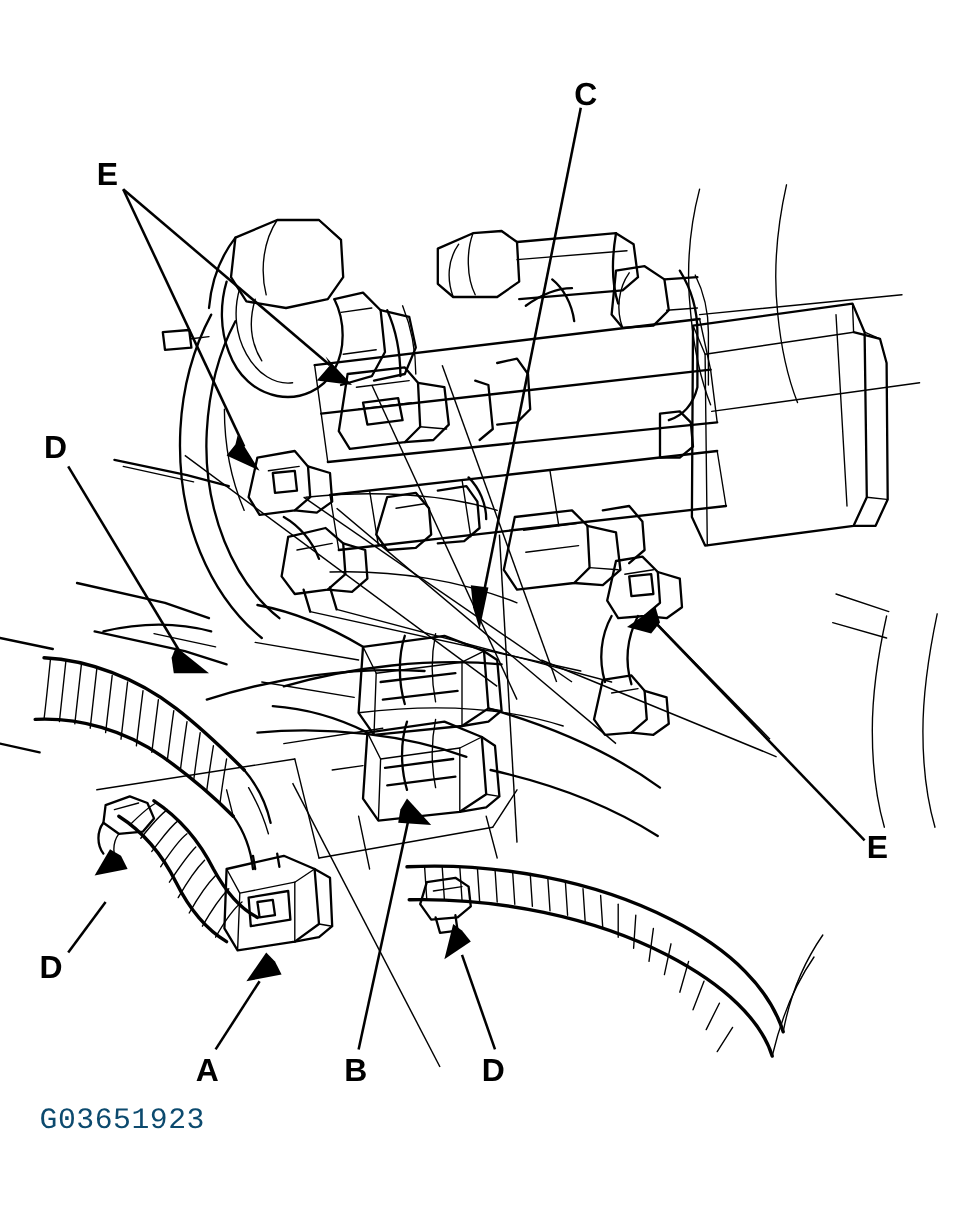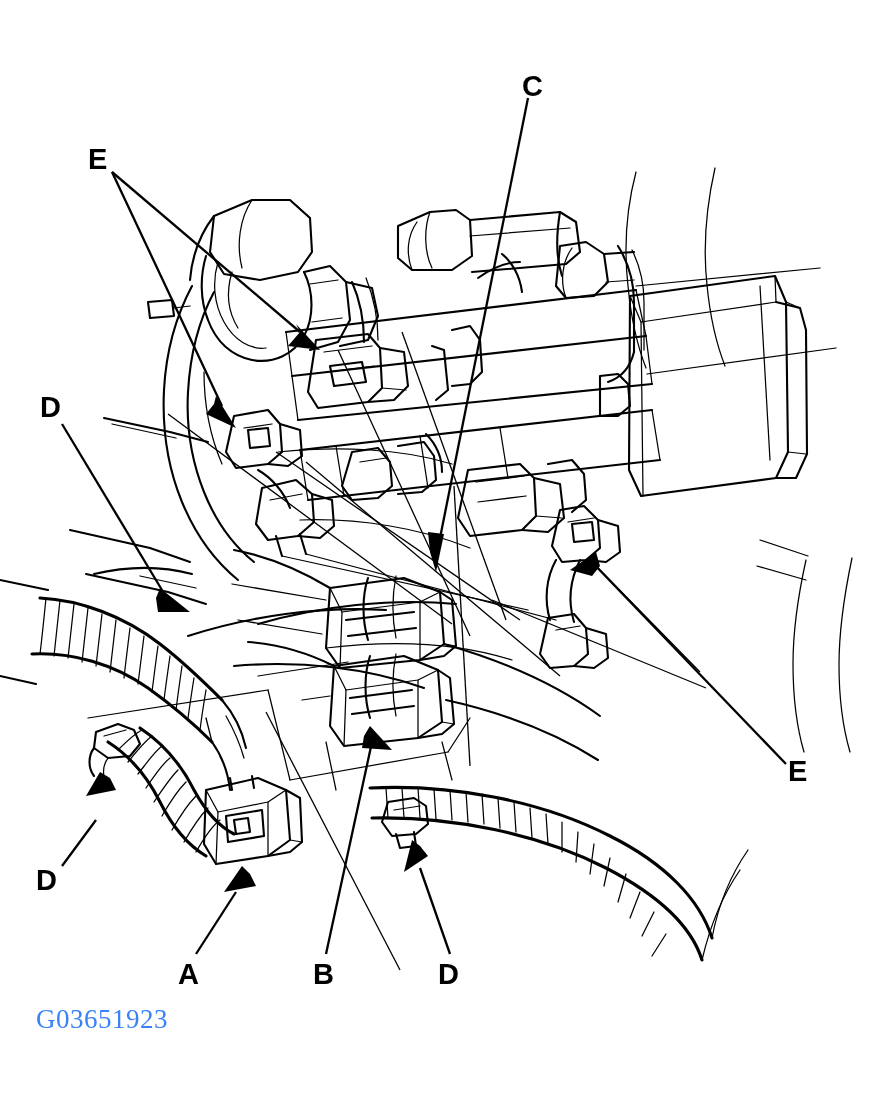--- a/index.html
+++ b/index.html
@@ -31,25 +31,25 @@
     font-size: 29px;
     line-height: 1;
     color: #000000;
     letter-spacing: 0px;
     user-select: none;
   }
   #figure-id {
     position: absolute;
     left: 36px;
     top: 1006px;
-    font-family: Liberation Serif, serif;
+    font-family: Liberation Mono, monospace;
     font-weight: normal;
     font-size: 27px;
     line-height: 1;
-    color: #3b82f6;
+    color: #0c4a6e;
     letter-spacing: 0.5px;
   }
 </style>
 </head>
 <body>
 
 <div id="figure-root">
 
   <svg id="art-layer" viewBox="0 0 887 1110" xmlns="http://www.w3.org/2000/svg">
     <defs>

